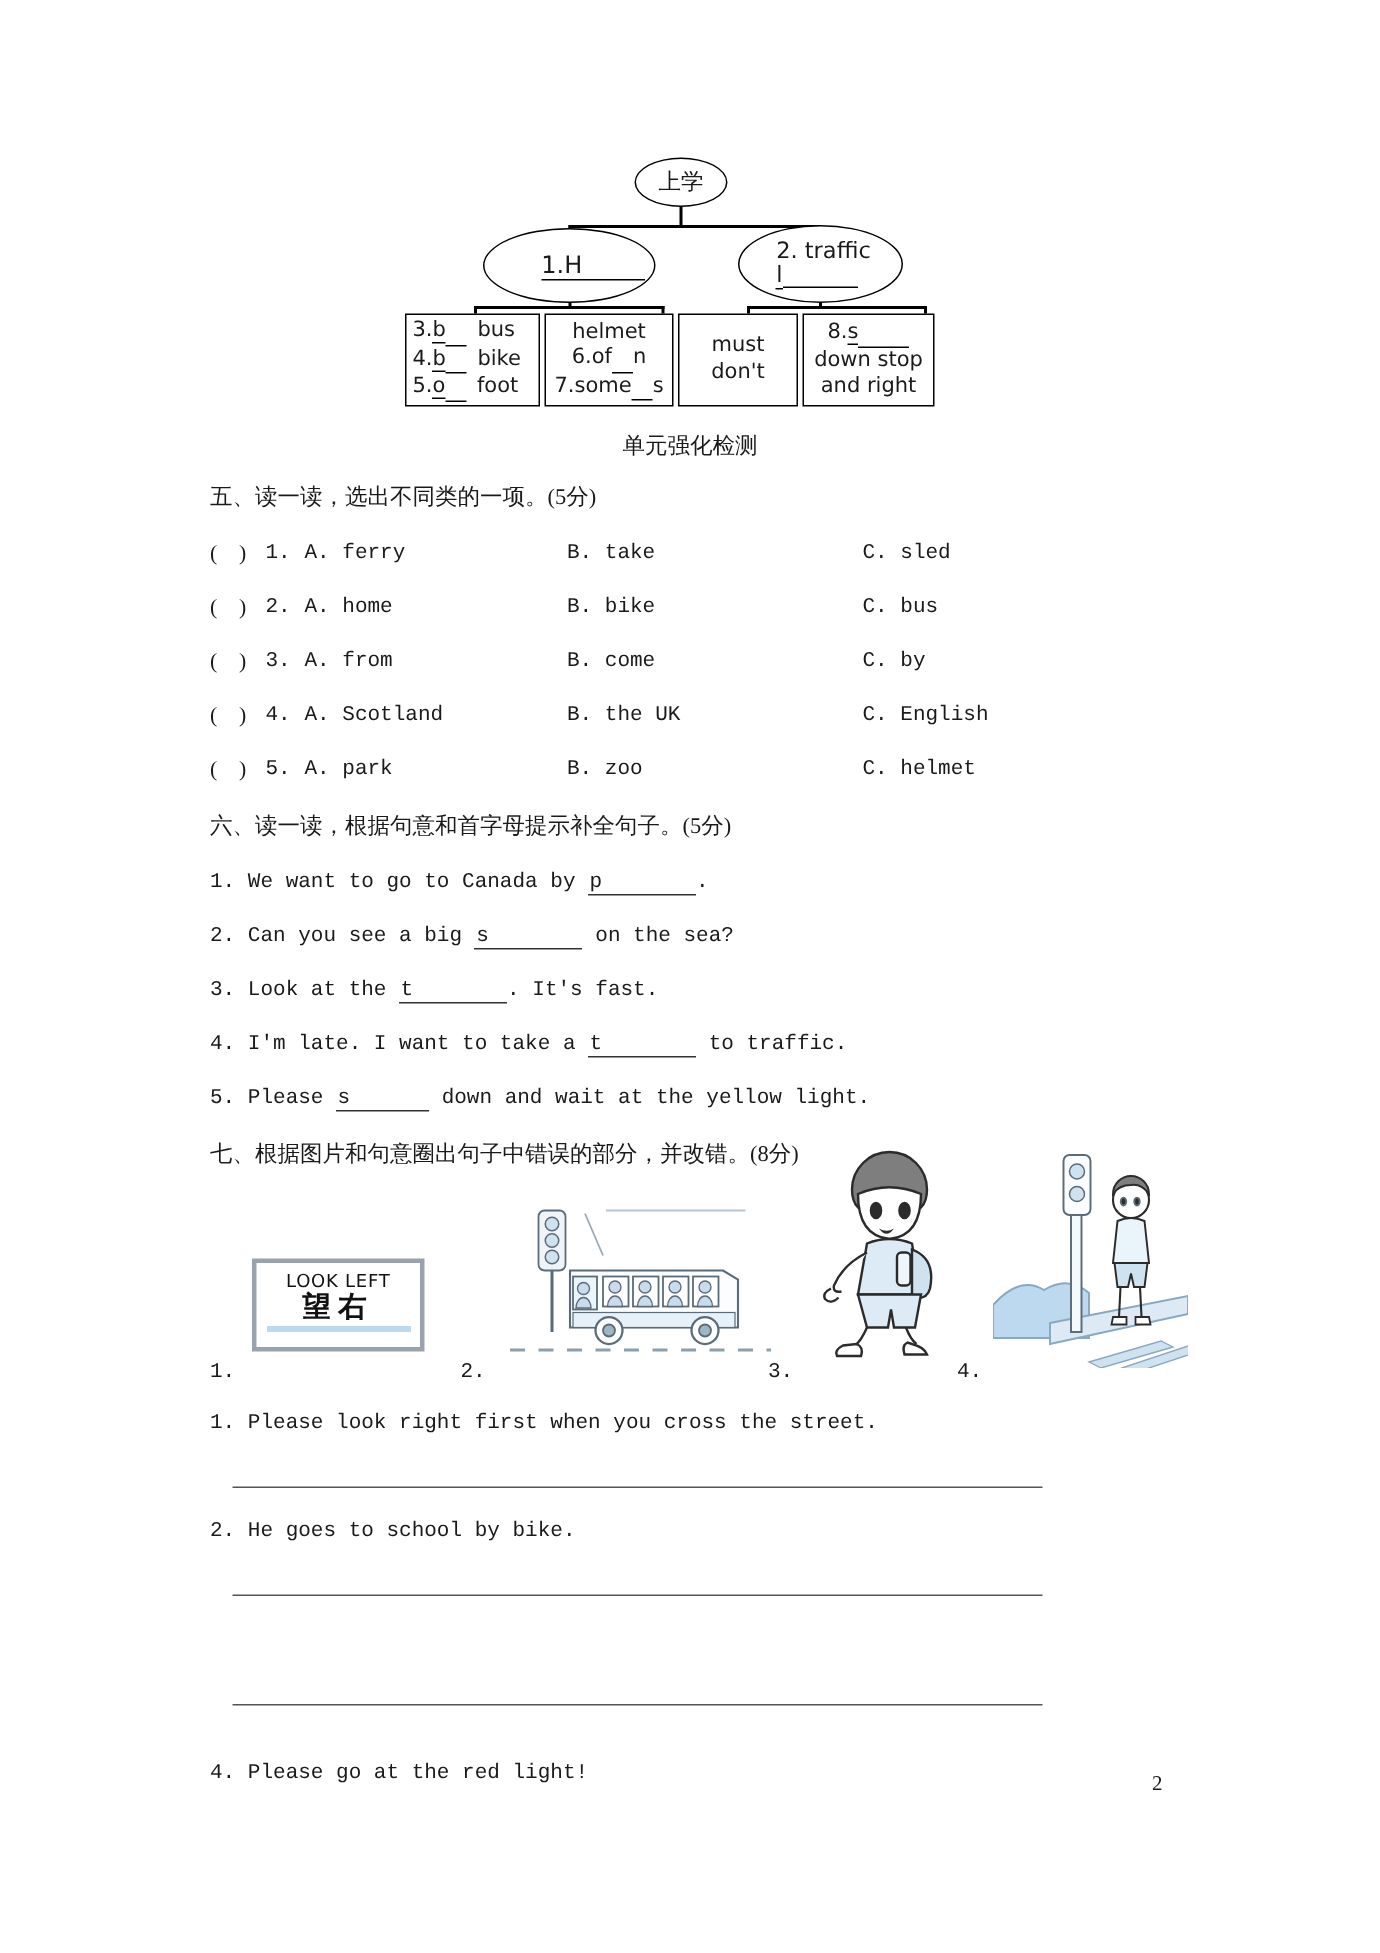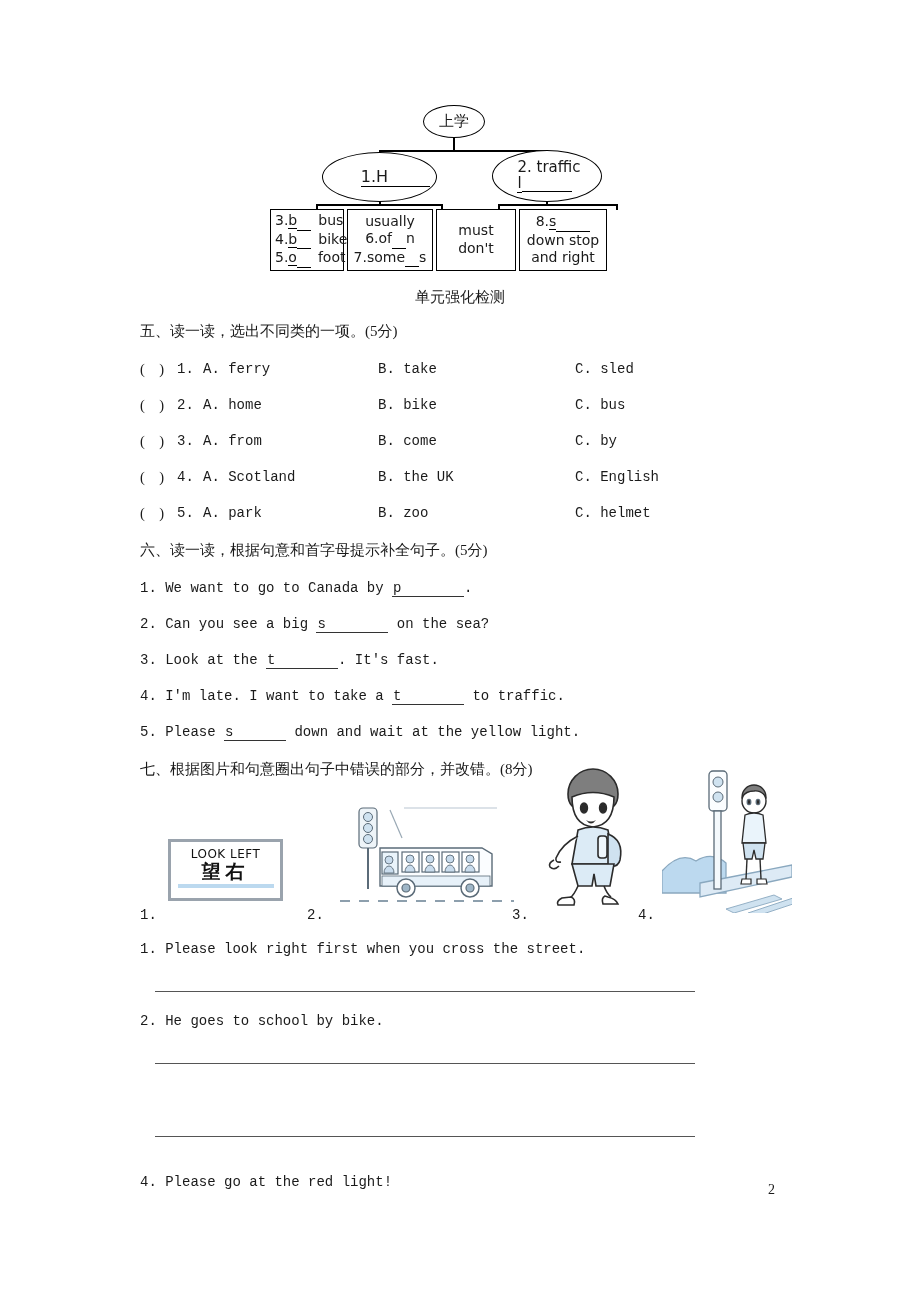--- a/index.html
+++ b/index.html
@@ -35,21 +35,21 @@
   .b-40{width:42px;} .b-34{width:34px;} .b-14{width:14px;} .b-50{width:50px;}
 
   .boxrow{position:absolute;left:0px;top:104px;display:flex;gap:3px;}
   .leafbox{
     border:1.6px solid #000;background:#fff;
     font-family:"DejaVu Sans", sans-serif;
     font-size:14px;line-height:1.26;
     display:flex;flex-direction:column;justify-content:center;
     box-sizing:border-box;height:62px;z-index:2;position:relative;
   }
-  #leaf-1{width:74px;padding:2px 4px;}
+  #leaf-1{width:90px;padding:2px 4px;}
   #leaf-2{width:86px;padding:2px 3px;}
   #leaf-3{width:80px;padding:16px 4px;text-align:center;justify-content:center;}
   #leaf-4{width:88px;padding:2px 3px;text-align:center;}
   #leaf-1 .ln,#leaf-2 .ln{white-space:nowrap;}
   #leaf-1 .w{display:inline-block;margin-left:7px;}
 
   .conn{position:absolute;background:#000;z-index:1;}
 
   
   .center-title{
@@ -144,21 +144,21 @@
         <div class="ln">
           <span>4.</span><span style="border-bottom:1.4px solid #000;">b</span><span class="blank-u b-14">&nbsp;</span><span class="w">bike</span>
         </div>
         <div class="ln">
           <span>5.</span><span style="border-bottom:1.4px solid #000;">o</span><span class="blank-u b-14">&nbsp;</span><span class="w">foot</span>
         </div>
       </div>
 
       <div class="leafbox" id="leaf-2">
         <div class="ln" style="text-align:center;">
-          <span>usually</span>
+          <span>helmet</span>
         </div>
         <div class="ln" style="text-align:center;">
           <span>6.</span><span>of</span><span class="blank-u b-14">&nbsp;</span><span>n</span>
         </div>
         <div class="ln" style="text-align:center;">
           <span>7.</span><span>some</span><span class="blank-u b-14">&nbsp;</span><span>s</span>
         </div>
       </div>
 
       <div class="leafbox" id="leaf-3">

